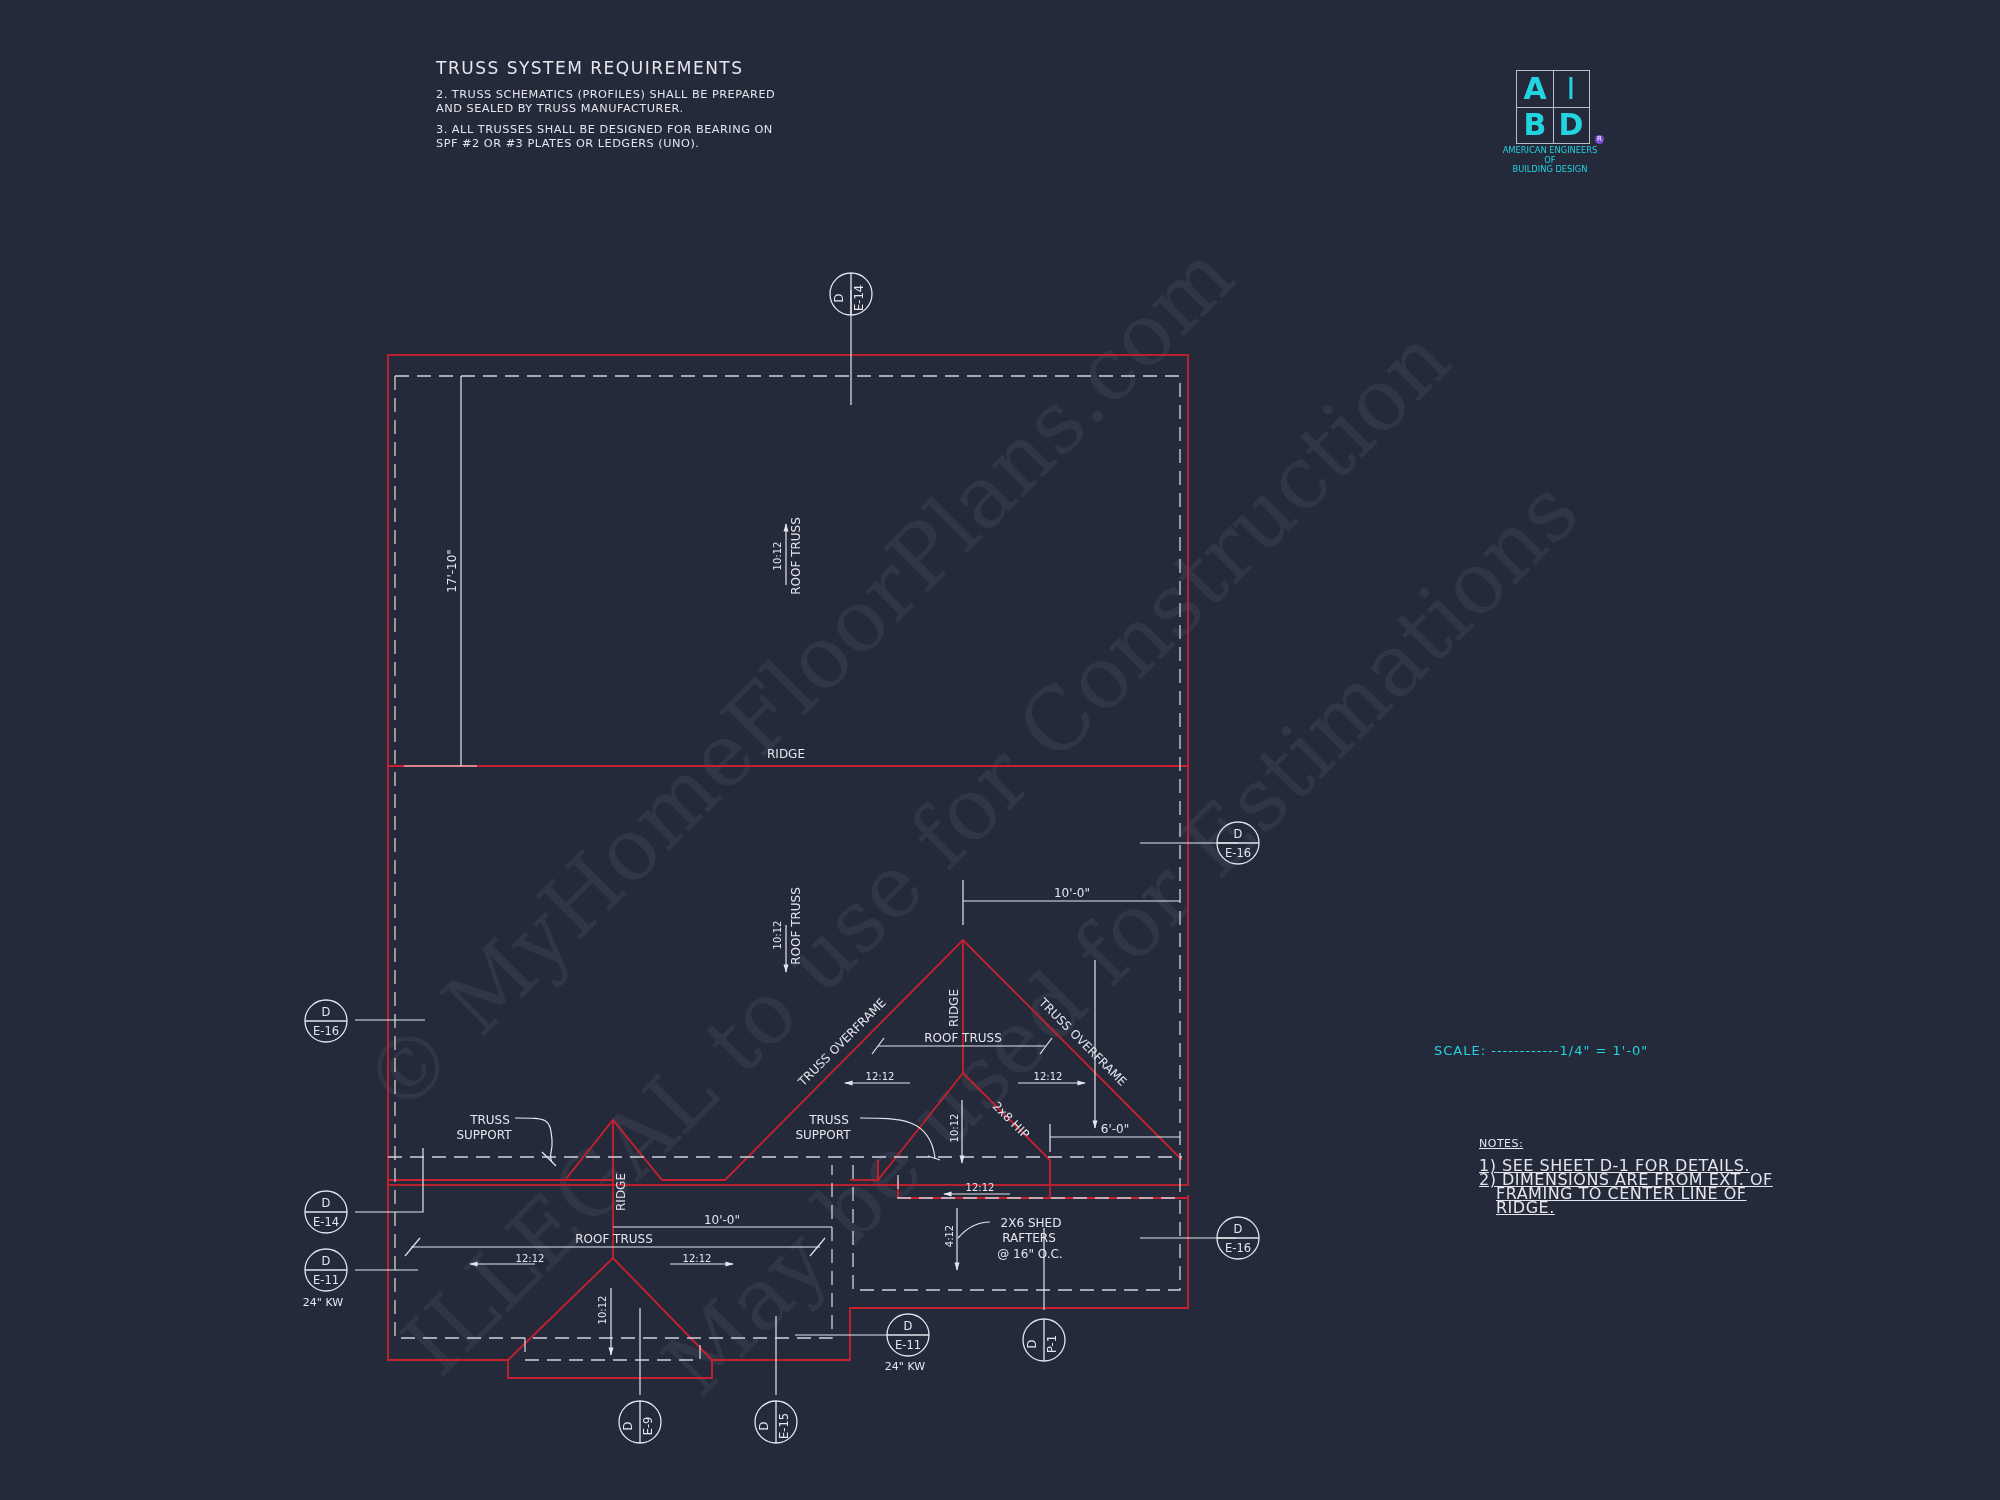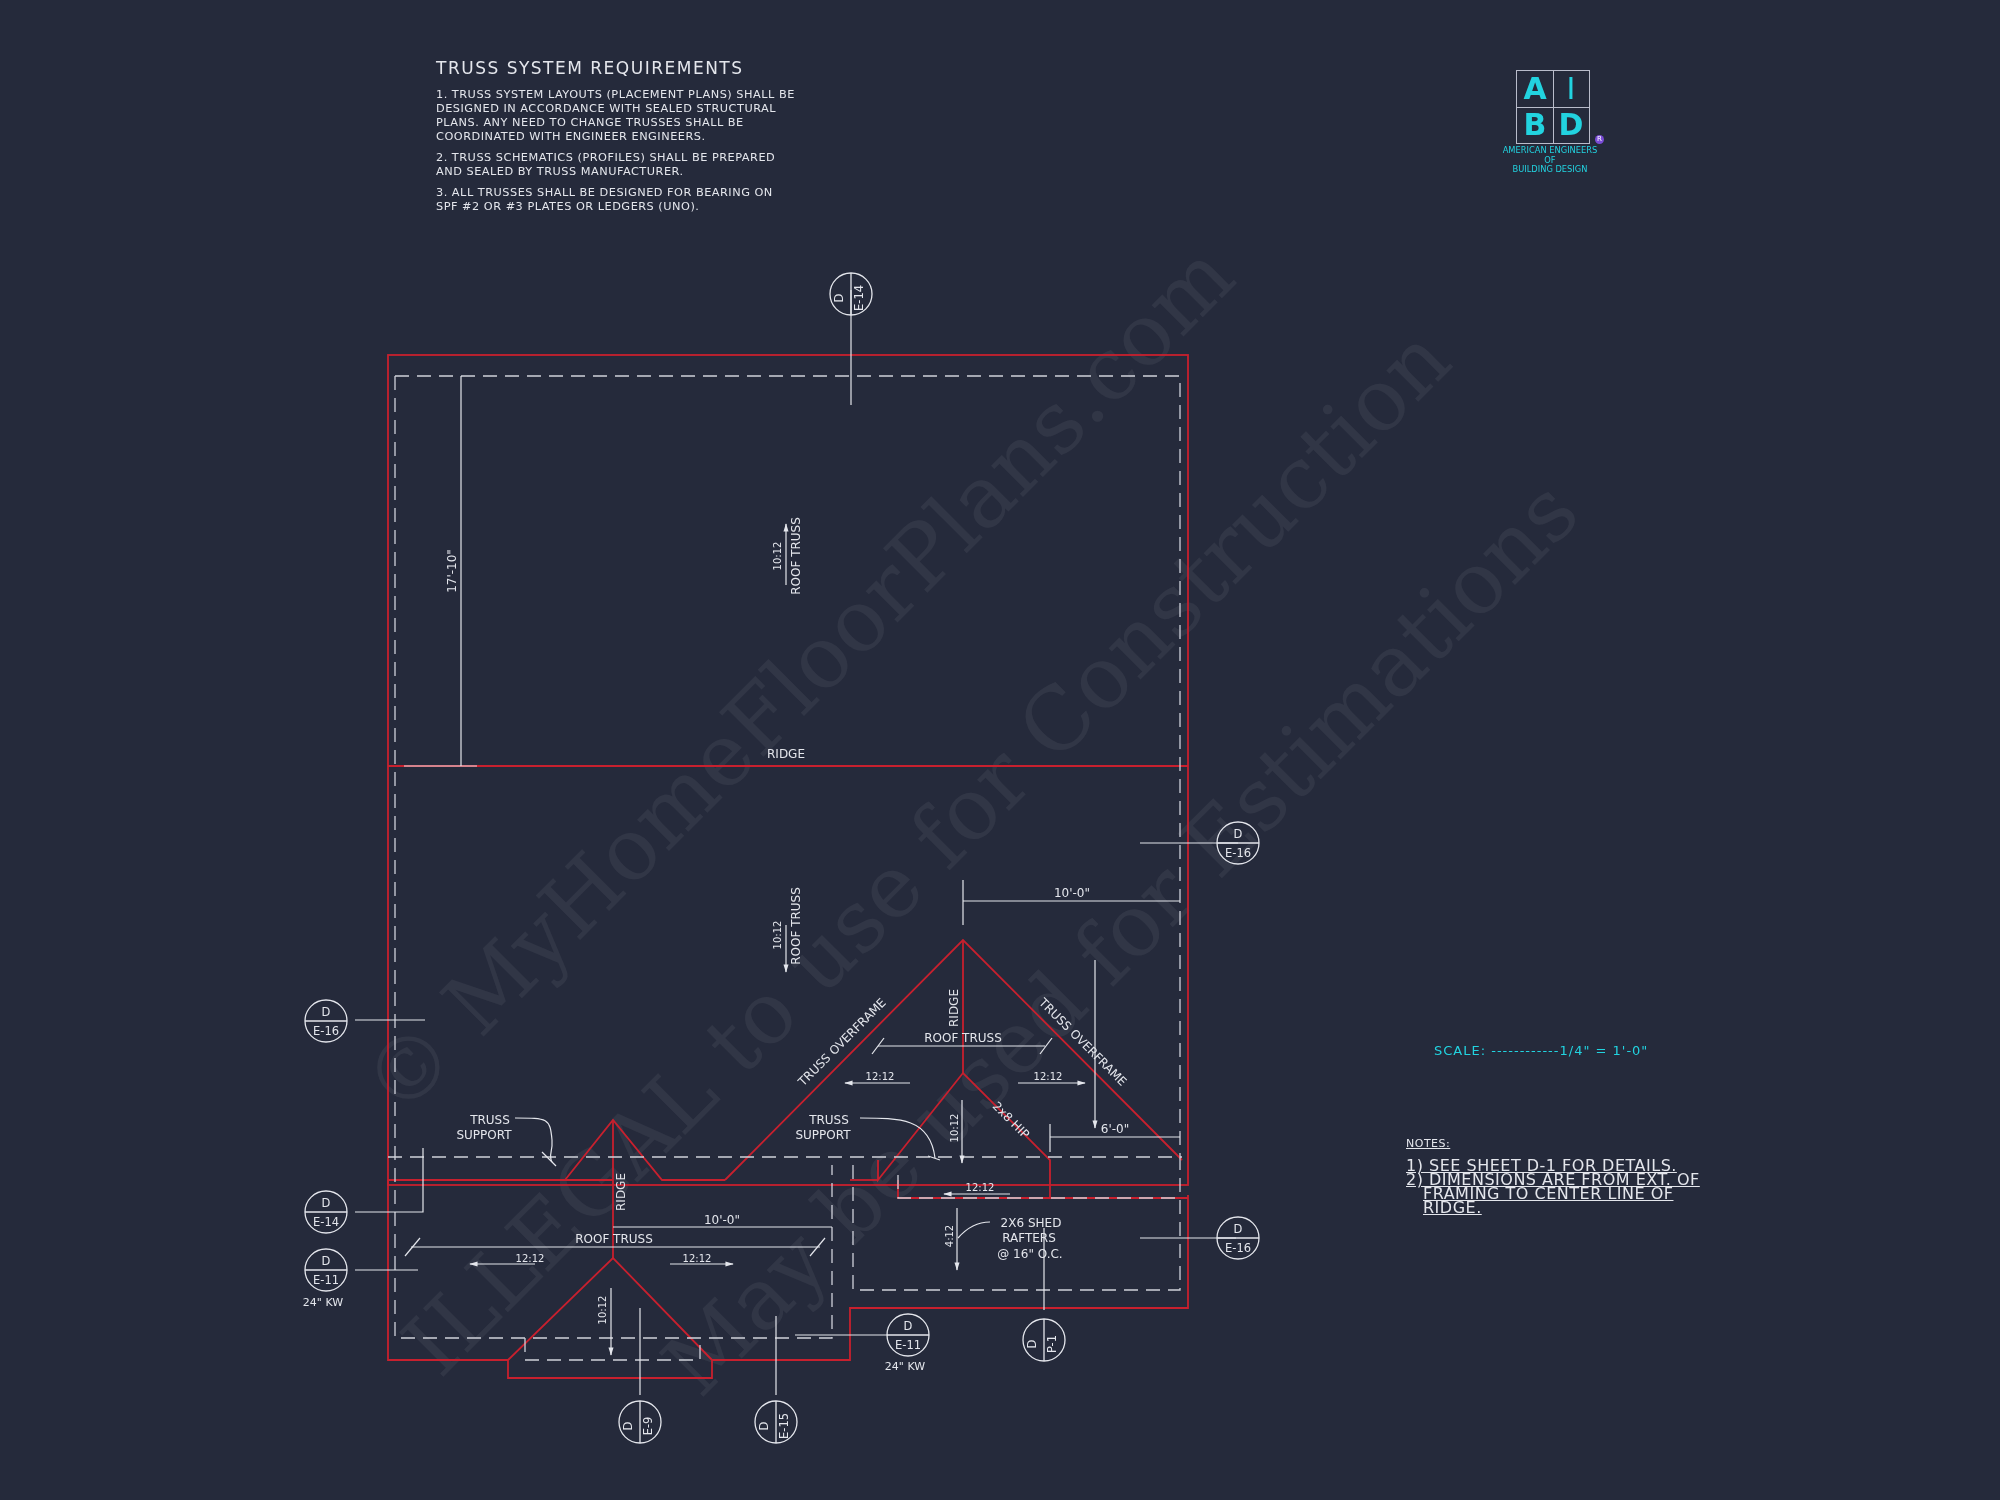--- a/index.html
+++ b/index.html
@@ -13,21 +13,21 @@
   #logo { left:1514px; top:70px; width:100px; }
   #logo .box { width:72px; height:72px; border:1.5px solid #b9bccb; position:relative; margin-left:2px; }
   #logo .l { position:absolute; font-weight:bold; font-size:30px; color:#22d3e0; width:36px; text-align:center; line-height:36px;}
   #logo .vline { position:absolute; left:36px; top:0; width:1px; height:72px; background:#b9bccb;}
   #logo .hline { position:absolute; top:36px; left:0; height:1px; width:72px; background:#b9bccb;}
   #logo .reg { position:absolute; left:78px; top:64px; width:9px; height:9px; border-radius:50%; background:#7a4bd6; color:#fff; font-size:7px; text-align:center; line-height:9px;}
   #logo .name { font-size:8.3px; color:#22d3e0; text-align:center; line-height:9.5px; width:104px; margin-left:-16px; margin-top:2px; }
   #title-block { left:1400px; top:1040px; width:330px; }
   #title-block .plan { font-size:27px; letter-spacing:1px; border-bottom:1.5px solid #cfd2da; padding-bottom:2px; font-weight:300;}
   #title-block .scale { font-size:13px; color:#22d3e0; margin-left:34px; margin-top:3px; letter-spacing:1px;}
-  #notes { left:1406px; top:1137px; width:330px; }
+  #notes { left:1479px; top:1137px; width:330px; }
   #notes .hdr { font-size:11px; text-decoration:underline; margin-bottom:9px;}
   #notes .n { font-size:16px; line-height:14px; padding-left:17px; text-indent:-17px;text-decoration:underline;}
   svg text { font-family:"DejaVu Sans", sans-serif; fill:#e4e6ec; }
   .watermark { font-family:"DejaVu Serif", serif; fill:#ffffff; fill-opacity:0.06; font-size:86px; }
 </style>
 </head>
 <body>
 
 <svg class="abs" style="left:0;top:0" width="2000" height="1500" viewBox="0 0 2000 1500">
   <defs>
@@ -203,21 +203,20 @@
     <text x="1031" y="1227">2X6 SHED</text>
     <text x="1029" y="1242">RAFTERS</text>
     <text x="1030" y="1258">@ 16" O.C.</text>
     <text x="323" y="1306" font-size="11">24" KW</text>
     <text x="905" y="1370" font-size="11">24" KW</text>
   </g>
 </svg>
 
 <div id="req" class="abs cad">
   <span class="title">TRUSS SYSTEM REQUIREMENTS</span>
-  <div class="item">1. TRUSS SYSTEM LAYOUTS (PLACEMENT PLANS) SHALL BE DESIGNED IN ACCORDANCE WITH SEALED STRUCTURAL PLANS. ANY NEED TO CHANGE TRUSSES SHALL BE COORDINATED WITH ENGINEER ENGINEERS.</div>
   <div class="item">2. TRUSS SCHEMATICS (PROFILES) SHALL BE PREPARED AND SEALED BY TRUSS MANUFACTURER.</div>
   <div class="item">3. ALL TRUSSES SHALL BE DESIGNED FOR BEARING ON SPF #2 OR #3 PLATES OR LEDGERS (UNO).</div>
 </div>
 
 <div id="logo" class="abs">
   <div class="box">
     <span class="l" style="left:0;top:0">A</span>
     <span class="l" style="left:36px;top:0;font-weight:normal">I</span>
     <span class="l" style="left:0;top:36px">B</span>
     <span class="l" style="left:36px;top:36px">D</span>

